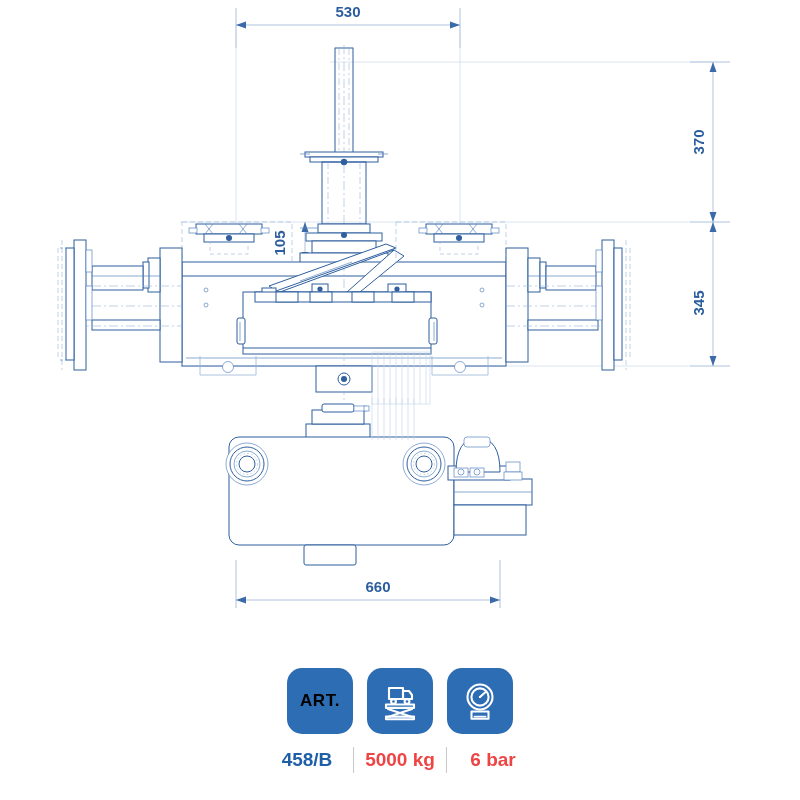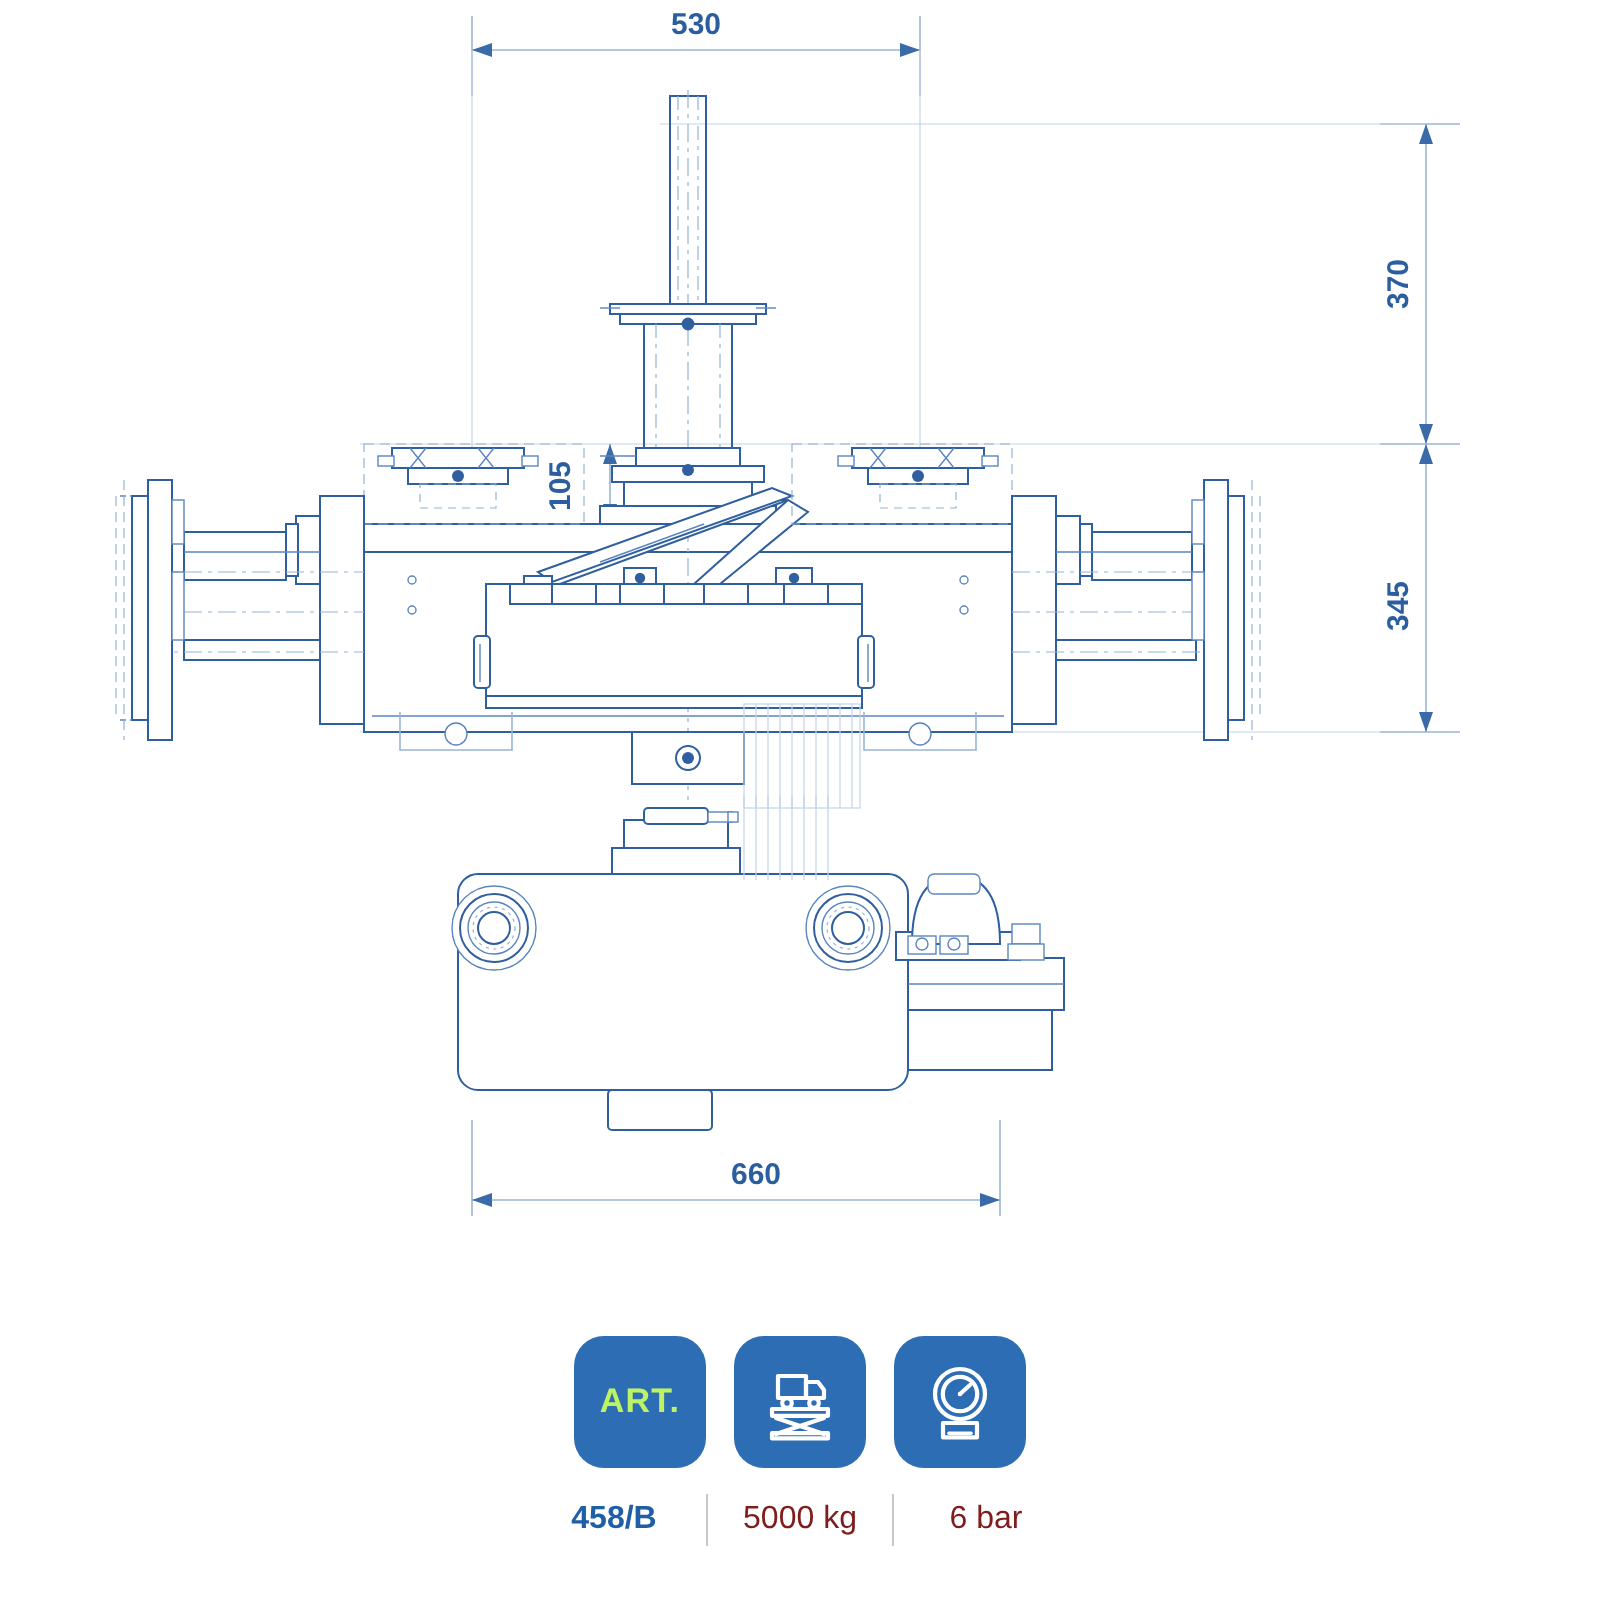--- a/index.html
+++ b/index.html
@@ -54,47 +54,47 @@
     background: #2d6db4;
     display: flex;
     align-items: center;
     justify-content: center;
     color: #ffffff;
   }
   .badge-art-text {
     font-size: 17px;
     font-weight: bold;
     letter-spacing: 0.6px;
-    color: #bef264;
+    color: #000000;
     font-family: "Liberation Sans", sans-serif;
   }
   .label-row {
     display: flex;
     flex-direction: row;
     align-items: center;
     justify-content: center;
     margin-top: 11px;
     height: 30px;
   }
   .label-cell {
     width: 66px;
     display: flex;
     align-items: center;
     justify-content: center;
-    font-size: 16px;
+    font-size: 19px;
   }
   .label-cell.art {
     color: #1f5fa8;
     font-weight: bold;
     width: 80px;
   }
   .label-cell.spec {
-    color: #7f1d1d;
+    color: #ef4444;
     width: 80px;
-    font-weight: normal;
+    font-weight: bold;
   }
   .divider {
     width: 1px;
     height: 26px;
     background: #c8c8c8;
     margin: 0 6px;
   }
   svg { display: block; }
   .ln { fill: none; stroke: #2f5f9e; stroke-width: 1; }
   .ln-thin { fill: none; stroke: #5a86c0; stroke-width: 0.7; }

